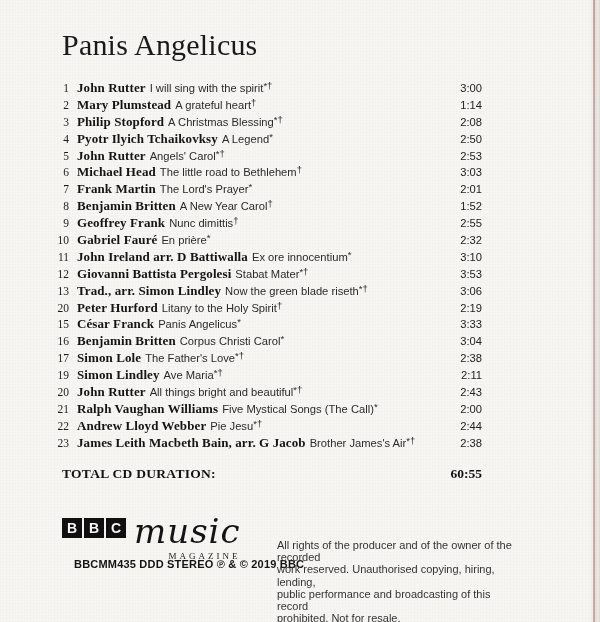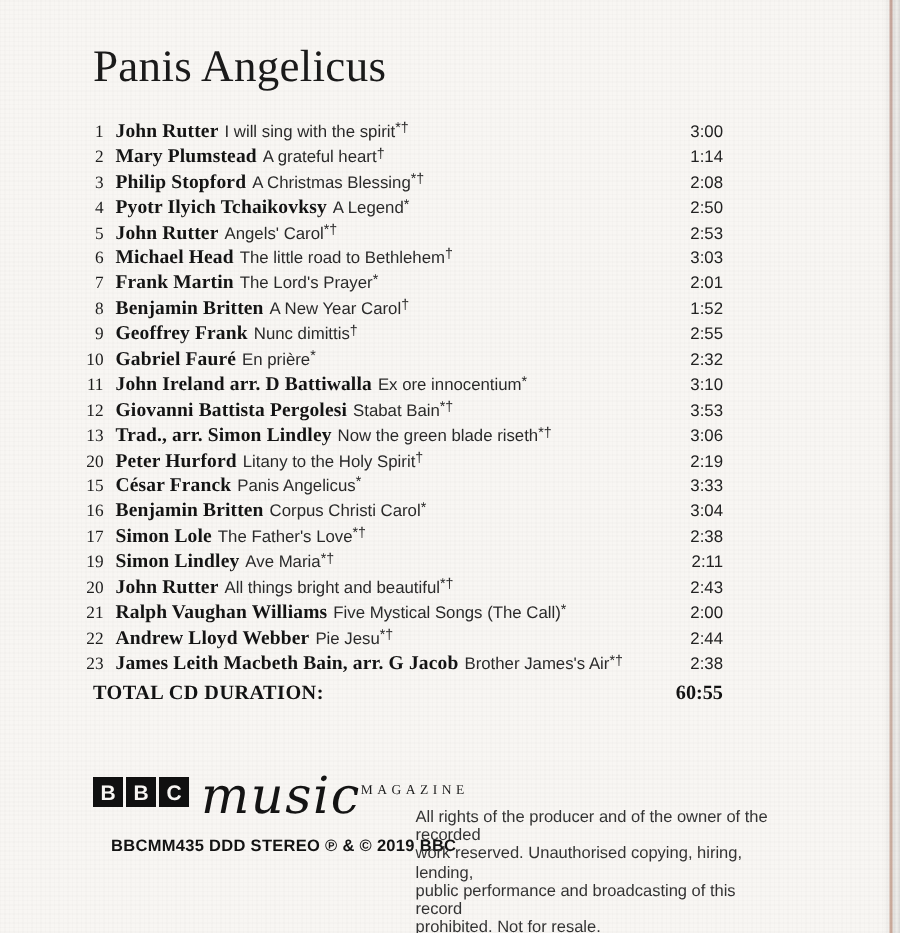--- a/index.html
+++ b/index.html
@@ -61,21 +61,21 @@
   .logo-row { position: absolute; left: 0; top: 2px; display: flex; align-items: flex-start; }
   .bbc-blocks { display: flex; gap: 2px; margin-top: 2px; }
   .bbc-block {
     width: 20px; height: 20px; background: #101010;
     display: flex; align-items: center; justify-content: center;
   }
   .bbc-block span {
     color: #f8f6f3; font-weight: 700; font-size: 14px;
     font-family: "Liberation Sans", sans-serif;
   }
-  .brand-col { margin-left: 8px; display: flex; flex-direction: row; }
+  .brand-col { margin-left: 8px; display: flex; flex-direction: column; }
   .brand-word {
     font-family: "DejaVu Serif", serif; font-style: italic;
     font-size: 34px; line-height: 30px; color: #141414; letter-spacing: 1px;
   }
   .brand-sub {
     font-family: "Liberation Serif", serif;
     font-size: 9px; letter-spacing: 3px; color: #1c1c1c;
     text-align: right; margin-top: 5px;
   }
   .catalog-line {
@@ -146,21 +146,21 @@
     <span class="track-info"><span class="track-composer">Gabriel Fauré</span><span class="track-title">En prière</span><span class="track-marks">*</span></span>
     <span class="track-time">2:32</span>
   </div>
     <div class="track-row">
     <span class="track-num">11</span>
     <span class="track-info"><span class="track-composer">John Ireland arr. D Battiwalla</span><span class="track-title">Ex ore innocentium</span><span class="track-marks">*</span></span>
     <span class="track-time">3:10</span>
   </div>
     <div class="track-row">
     <span class="track-num">12</span>
-    <span class="track-info"><span class="track-composer">Giovanni Battista Pergolesi</span><span class="track-title">Stabat Bain</span><span class="track-marks">*†</span></span>
+    <span class="track-info"><span class="track-composer">Giovanni Battista Pergolesi</span><span class="track-title">Stabat Mater</span><span class="track-marks">*†</span></span>
     <span class="track-time">3:53</span>
   </div>
     <div class="track-row">
     <span class="track-num">13</span>
     <span class="track-info"><span class="track-composer">Trad., arr. Simon Lindley</span><span class="track-title">Now the green blade riseth</span><span class="track-marks">*†</span></span>
     <span class="track-time">3:06</span>
   </div>
     <div class="track-row">
     <span class="track-num">20</span>
     <span class="track-info"><span class="track-composer">Peter Hurford</span><span class="track-title">Litany to the Holy Spirit</span><span class="track-marks">†</span></span>
@@ -201,21 +201,21 @@
     <span class="track-info"><span class="track-composer">Andrew Lloyd Webber</span><span class="track-title">Pie Jesu</span><span class="track-marks">*†</span></span>
     <span class="track-time">2:44</span>
   </div>
     <div class="track-row">
     <span class="track-num">23</span>
     <span class="track-info"><span class="track-composer">James Leith Macbeth Bain, arr. G Jacob</span><span class="track-title">Brother James's Air</span><span class="track-marks">*†</span></span>
     <span class="track-time">2:38</span>
   </div>
   </div>
 
-<div class="track-list total-wrap" style="top: 450px;">
+<div class="track-list total-wrap" style="top: 462px;">
   <div class="total-row">
     <span class="total-label">TOTAL CD DURATION:</span>
     <span class="total-time">60:55</span>
   </div>
 </div>
 
 <div class="footer">
   <div class="logo-row">
     <div class="bbc-blocks">
       <div class="bbc-block">

